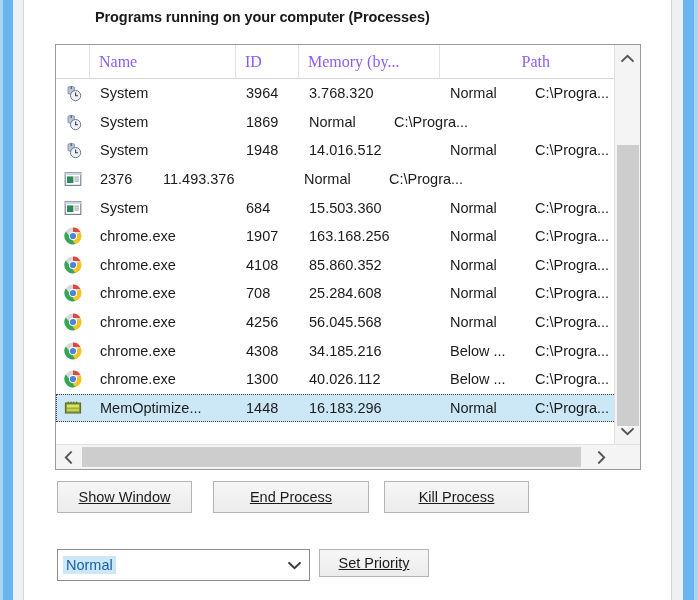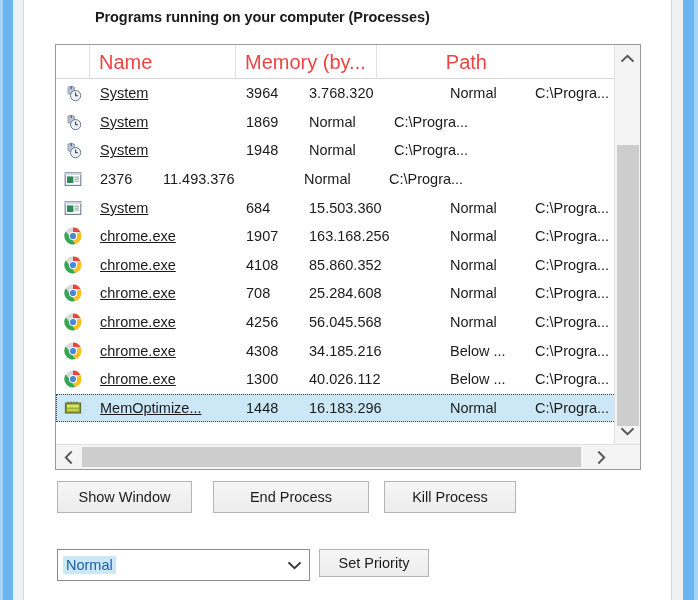--- a/index.html
+++ b/index.html
@@ -34,23 +34,23 @@
   .listview{
     position:absolute;left:31px;top:44px;width:586px;height:426px;
     border:1px solid #9a9a9a;background:#ffffff;box-sizing:border-box;
   }
   .lv-header{
     position:absolute;left:0;top:0;width:100%;height:34px;
     background:#ffffff;border-bottom:1px solid #d6d6d6;box-sizing:border-box;
     display:flex;
   }
   .hcell{
-    height:34px;line-height:34px;font-size:20px;color:#ef4444;
+    height:34px;line-height:34px;font-size:16px;color:#8b5cf6;
     border-right:1px solid #e2e2e2;box-sizing:border-box;
-    padding-left:9px;white-space:nowrap;overflow:hidden;
+    padding-left:9px;white-space:nowrap;overflow:hidden;font-family:Liberation Serif, serif;
   }
   .hcell.c-icon{width:34px;padding-left:0;}
   .hcell.c-name{width:146px;}
   .hcell.c-id{width:63px;}
   .hcell.c-mem{width:141px;}
   .hcell.c-pri{width:85px;}
   .hcell.c-path{width:110px;border-right:none;text-align:right;}
 
   .lv-body{
     position:absolute;left:0;top:34px;width:100%;height:367px;overflow:hidden;
@@ -60,21 +60,21 @@
     border:1px solid transparent;
   }
   .row.selected{
     background:#cce8f7;border:1px dotted #404040;
   }
   .cell{
     font-size:14.5px;color:#1b1b1b;white-space:nowrap;overflow:hidden;
     box-sizing:border-box;padding-left:9px;
   }
   .cell.c-icon{width:34px;padding-left:7px;display:flex;align-items:center;}
-  .cell.c-name{width:146px;text-decoration:underline;}
+  .cell.c-name{width:146px;}
   .cell.c-id{width:63px;}
   .cell.c-mem{width:141px;}
   .cell.c-pri{width:85px;}
   .cell.c-path{width:110px;}
 
   
   .ico{width:18px;height:18px;display:block;}
 
   
   .vsb{
@@ -111,24 +111,25 @@
   .corner{position:absolute;right:0;bottom:0;width:25px;height:24px;background:#f4f4f4;}
 
   
   .btn{
     position:absolute;height:32px;
     background:linear-gradient(#f6f6f6,#ececec);
     border:1px solid #b4b4b4;box-sizing:border-box;
     font-size:14.5px;color:#1b1b1b;font-family:"Liberation Sans", sans-serif;
     display:flex;align-items:center;justify-content:center;
     white-space:nowrap;
+    text-decoration:underline;
   }
   #btn0{left:33px;top:481px;width:135px;}
   #btn1{left:189px;top:481px;width:156px;}
-  #btn2{left:360px;top:481px;width:132px;}
+  #btn2{left:360px;top:481px;width:145px;}
   #btn3{left:515px;top:481px;width:129px;}
 
   
   .combo{
     position:absolute;left:33px;top:549px;width:253px;height:32px;
     background:#ffffff;border:1px solid #8c8c8c;box-sizing:border-box;
     display:flex;align-items:center;
   }
   .combo-val{
     margin-left:5px;padding:1px 3px;font-size:14.5px;
@@ -157,20 +158,21 @@
 
   <div class="client">
 
     <div class="group-title">Programs running on your computer (Processes)</div>
 
     <div class="listview">
 
       <div class="lv-header">
         <div class="hcell c-icon"></div>
         <div class="hcell c-name">Name</div>
+        <div class="hcell c-id">ID</div>
         <div class="hcell c-mem">Memory (by...</div>
         <div class="hcell c-path">Path</div>
       </div>
 
       <div class="lv-body" id="lv-body">
           <div class="row">
             <div class="cell c-icon">
               <svg class="ico" viewBox="0 0 18 18">
                 <path d="M4 3.2 q3.2-2 6.4 0 v6.4 q-3.2 1.8-6.4 0 z" fill="#b9c4d4" stroke="#7d8a9c" stroke-width="0.8"></path>
                 <rect x="6.6" y="2.2" width="1.3" height="3" rx="0.6" fill="#4a5e80"></rect>
@@ -202,20 +204,21 @@
             <div class="cell c-icon">
               <svg class="ico" viewBox="0 0 18 18">
                 <path d="M4 3.2 q3.2-2 6.4 0 v6.4 q-3.2 1.8-6.4 0 z" fill="#b9c4d4" stroke="#7d8a9c" stroke-width="0.8"></path>
                 <rect x="6.6" y="2.2" width="1.3" height="3" rx="0.6" fill="#4a5e80"></rect>
                 <circle cx="11.6" cy="11.6" r="5.1" fill="#eef2f6" stroke="#66788f" stroke-width="1"></circle>
                 <path d="M11.6 8.4 v3.3 h2.4" stroke="#33404f" stroke-width="1.1" fill="none"></path>
               </svg>
             </div>
             <div class="cell c-name">System</div>
             <div class="cell c-id">1948</div>
+            <div class="cell c-mem">14.016.512</div>
             <div class="cell c-pri">Normal</div>
             <div class="cell c-path">C:\Progra...</div>
           </div>
           <div class="row">
             <div class="cell c-icon">
               <svg class="ico" viewBox="0 0 18 18">
                 <rect x="1.2" y="2.6" width="15.6" height="12.8" fill="#ffffff" stroke="#6d7d8d" stroke-width="1.1"></rect>
                 <rect x="1.2" y="2.6" width="15.6" height="2.4" fill="#cfd8e0"></rect>
                 <rect x="3" y="6.4" width="6.4" height="6.6" fill="#2e8b57"></rect>
                 <rect x="10.4" y="6.6" width="4.6" height="1" fill="#8c99a6"></rect>

